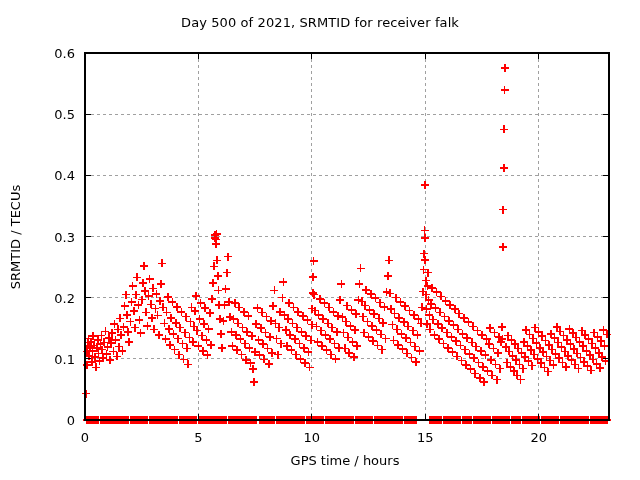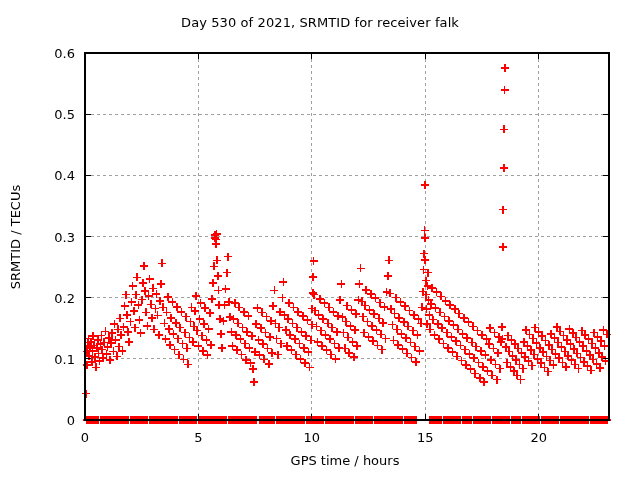--- a/index.html
+++ b/index.html
@@ -39,21 +39,21 @@
     font-family: "DejaVu Sans", "Liberation Sans", sans-serif;
     font-size: 13px;
     fill: #000000;
   }
 </style>
 </head>
 <body>
 
 <div id="page">
 
-  <div id="plot-title">Day 530 of 2021, SRMTID for receiver falk</div>
+  <div id="plot-title">Day 500 of 2021, SRMTID for receiver falk</div>
 
   <svg id="chart-svg" width="640" height="480">
 
     <g id="grid-layer">
         <line x1="85" y1="358.8333333333333" x2="609" y2="358.8333333333333" stroke="#a0a0a0" stroke-width="1" stroke-dasharray="3,3" shape-rendering="crispEdges"></line>
         <line x1="85" y1="297.66666666666663" x2="609" y2="297.66666666666663" stroke="#a0a0a0" stroke-width="1" stroke-dasharray="3,3" shape-rendering="crispEdges"></line>
         <line x1="85" y1="236.5" x2="609" y2="236.5" stroke="#a0a0a0" stroke-width="1" stroke-dasharray="3,3" shape-rendering="crispEdges"></line>
         <line x1="85" y1="175.33333333333331" x2="609" y2="175.33333333333331" stroke="#a0a0a0" stroke-width="1" stroke-dasharray="3,3" shape-rendering="crispEdges"></line>
         <line x1="85" y1="114.16666666666663" x2="609" y2="114.16666666666663" stroke="#a0a0a0" stroke-width="1" stroke-dasharray="3,3" shape-rendering="crispEdges"></line>
         <line x1="198.41991341991343" y1="53" x2="198.41991341991343" y2="420" stroke="#a0a0a0" stroke-width="1" stroke-dasharray="3,3" shape-rendering="crispEdges"></line>

